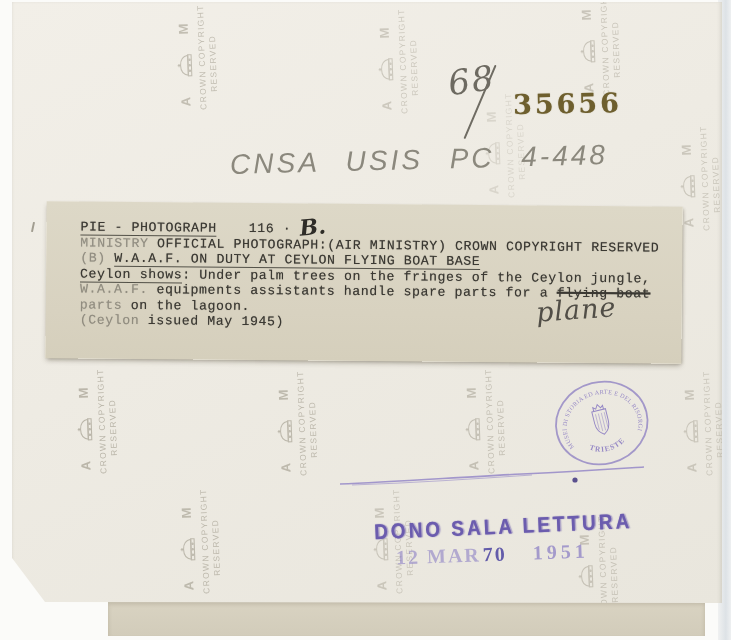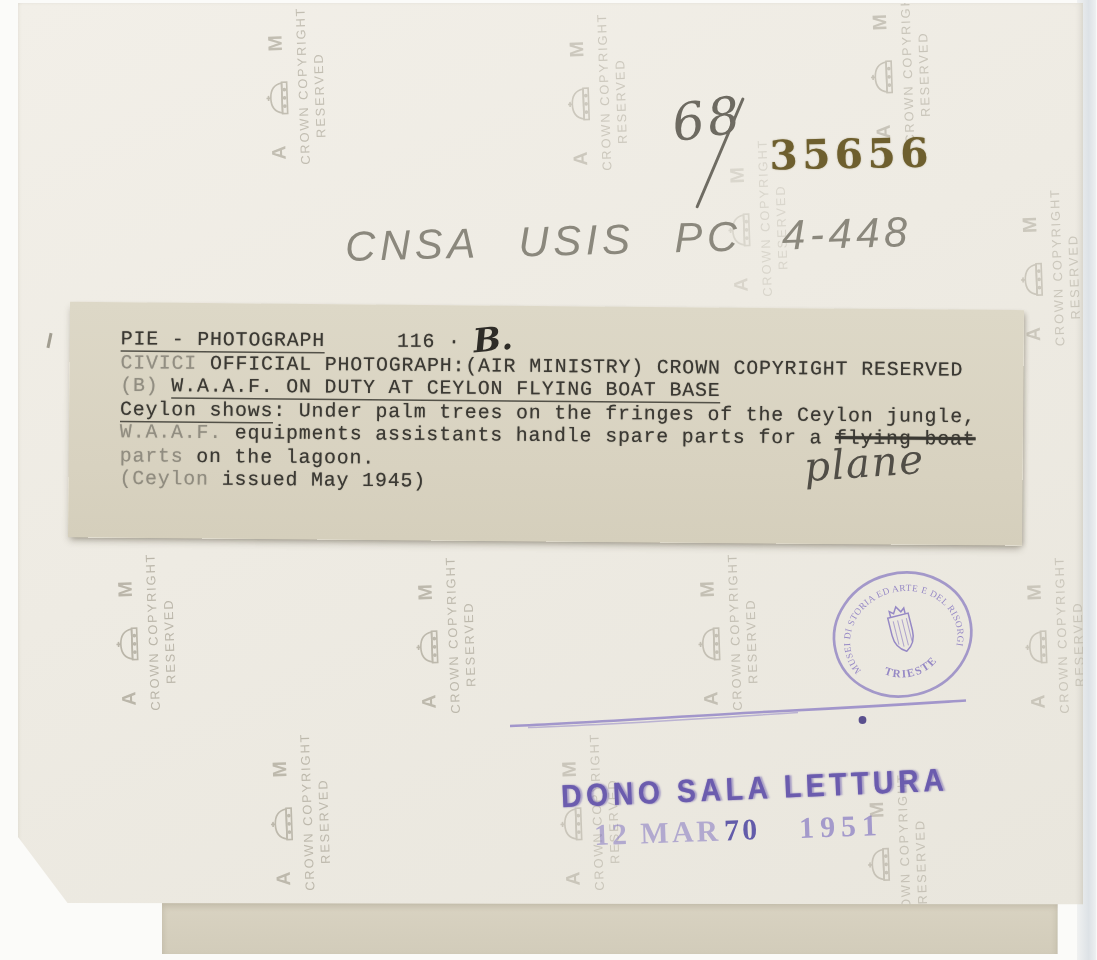--- a/index.html
+++ b/index.html
@@ -48,21 +48,21 @@
   .slip-text{
     padding:16px 0 0 34px;
     font-family:"Liberation Mono","DejaVu Sans Mono",monospace;
     font-size:13.2px;line-height:15.5px;letter-spacing:.6px;
     color:#3b3933;text-shadow:0 0 .7px rgba(59,57,51,.65);
     white-space:nowrap;
   }
   .u{border-bottom:1.4px solid rgba(59,57,51,.85);padding-bottom:0px;}
   .faded{opacity:.45;}
   .strike{text-decoration:line-through;text-decoration-thickness:1.6px;}
-  .cap-num{margin-left:48px;}
+  .cap-num{margin-left:32px;}
   .hand-b{
     font-family:"DejaVu Serif","Liberation Serif",serif;font-style:italic;font-weight:bold;
     font-size:22px;color:#2e2c27;display:inline-block;transform:rotate(-6deg);
     margin-left:8px;vertical-align:-2px;text-shadow:none;letter-spacing:0;
   }
   
   .pencil-68{
     position:absolute;left:436px;top:58px;z-index:4;
     font-family:"DejaVu Serif","Liberation Serif",serif;font-style:italic;
     font-size:34px;color:#6d6a61;transform:rotate(-8deg);letter-spacing:2px;
@@ -316,21 +316,21 @@
   </div>
 
   <div class="pencil-tick"></div>
 
   <div class="slip">
     <div class="slip-text">
       <div>
         <span class="u">PIE - PHOTOGRAPH</span><span class="cap-num">116 ·</span><span class="hand-b">B.</span>
       </div>
       <div>
-        <span class="faded">CIVICI</span><span> OFFICIAL PHOTOGRAPH:(AIR MINISTRY) CROWN COPYRIGHT RESERVED</span>
+        <span class="faded">MINISTRY</span><span> OFFICIAL PHOTOGRAPH:(AIR MINISTRY) CROWN COPYRIGHT RESERVED</span>
       </div>
       <div>
         <span class="faded">(B) </span><span class="u">W.A.A.F. ON DUTY AT CEYLON FLYING BOAT BASE</span>
       </div>
       <div>
         <span class="u">Ceylon shows</span><span>: Under palm trees on the fringes of the Ceylon jungle,</span>
       </div>
       <div>
         <span class="faded">W.A.A.F.</span><span> equipments assistants handle spare parts for a </span><span class="strike">flying boat</span>
       </div>

